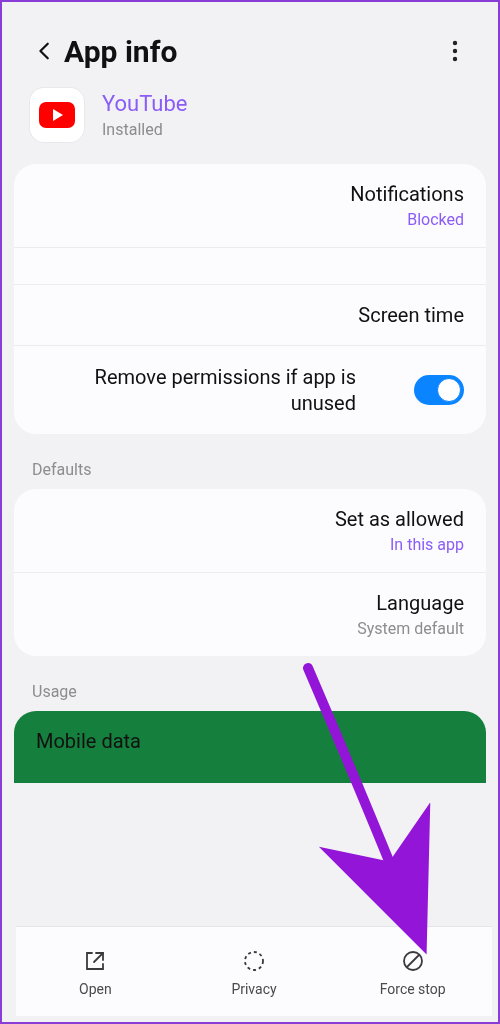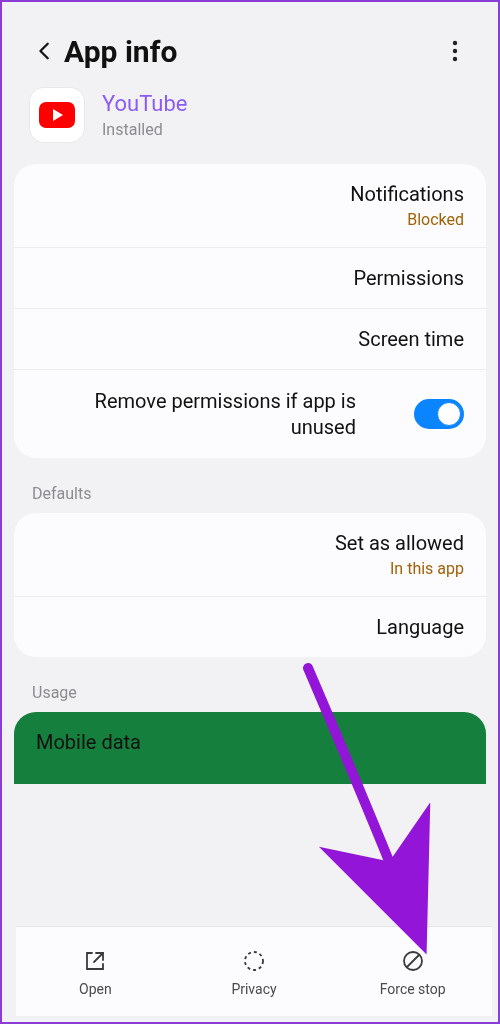--- a/index.html
+++ b/index.html
@@ -99,21 +99,21 @@
   .row-main { flex: 1; text-align: right; }
   .row-title {
     font-size: 20px;
     color: #111;
     font-weight: 400;
   }
   .row-sub {
     font-size: 16px;
     margin-top: 4px;
   }
-  .sub-link { color: #a16207; }
+  .sub-link { color: #8b5cf6; }
   .sub-muted { color: #8c8c91; }
 
   
   .toggle {
     width: 50px; height: 30px;
     border-radius: 15px;
     background: #0a84ff;
     position: relative;
     flex-shrink: 0;
   }
@@ -207,21 +207,20 @@
 
     <div class="card">
       <div class="row">
         <div class="row-main">
           <div class="row-title">Notifications</div>
           <div class="row-sub sub-link">Blocked</div>
         </div>
       </div>
       <div class="row">
         <div class="row-main">
-          <div class="row-title">Permissions</div>
         </div>
       </div>
       <div class="row">
         <div class="row-main">
           <div class="row-title">Screen time</div>
         </div>
       </div>
       <div class="row">
         <div class="row-main">
           <div class="row-title" style="max-width:320px; line-height:1.3;">Remove permissions if app is unused</div>
@@ -236,20 +235,21 @@
     <div class="card">
       <div class="row">
         <div class="row-main">
           <div class="row-title">Set as allowed</div>
           <div class="row-sub sub-link">In this app</div>
         </div>
       </div>
       <div class="row">
         <div class="row-main">
           <div class="row-title">Language</div>
+          <div class="row-sub sub-muted">System default</div>
         </div>
       </div>
     </div>
 
     <div class="section-label">Usage</div>
     <div class="card-usage">
       <div class="row-title">Mobile data</div>
     </div>
 
   </div>

